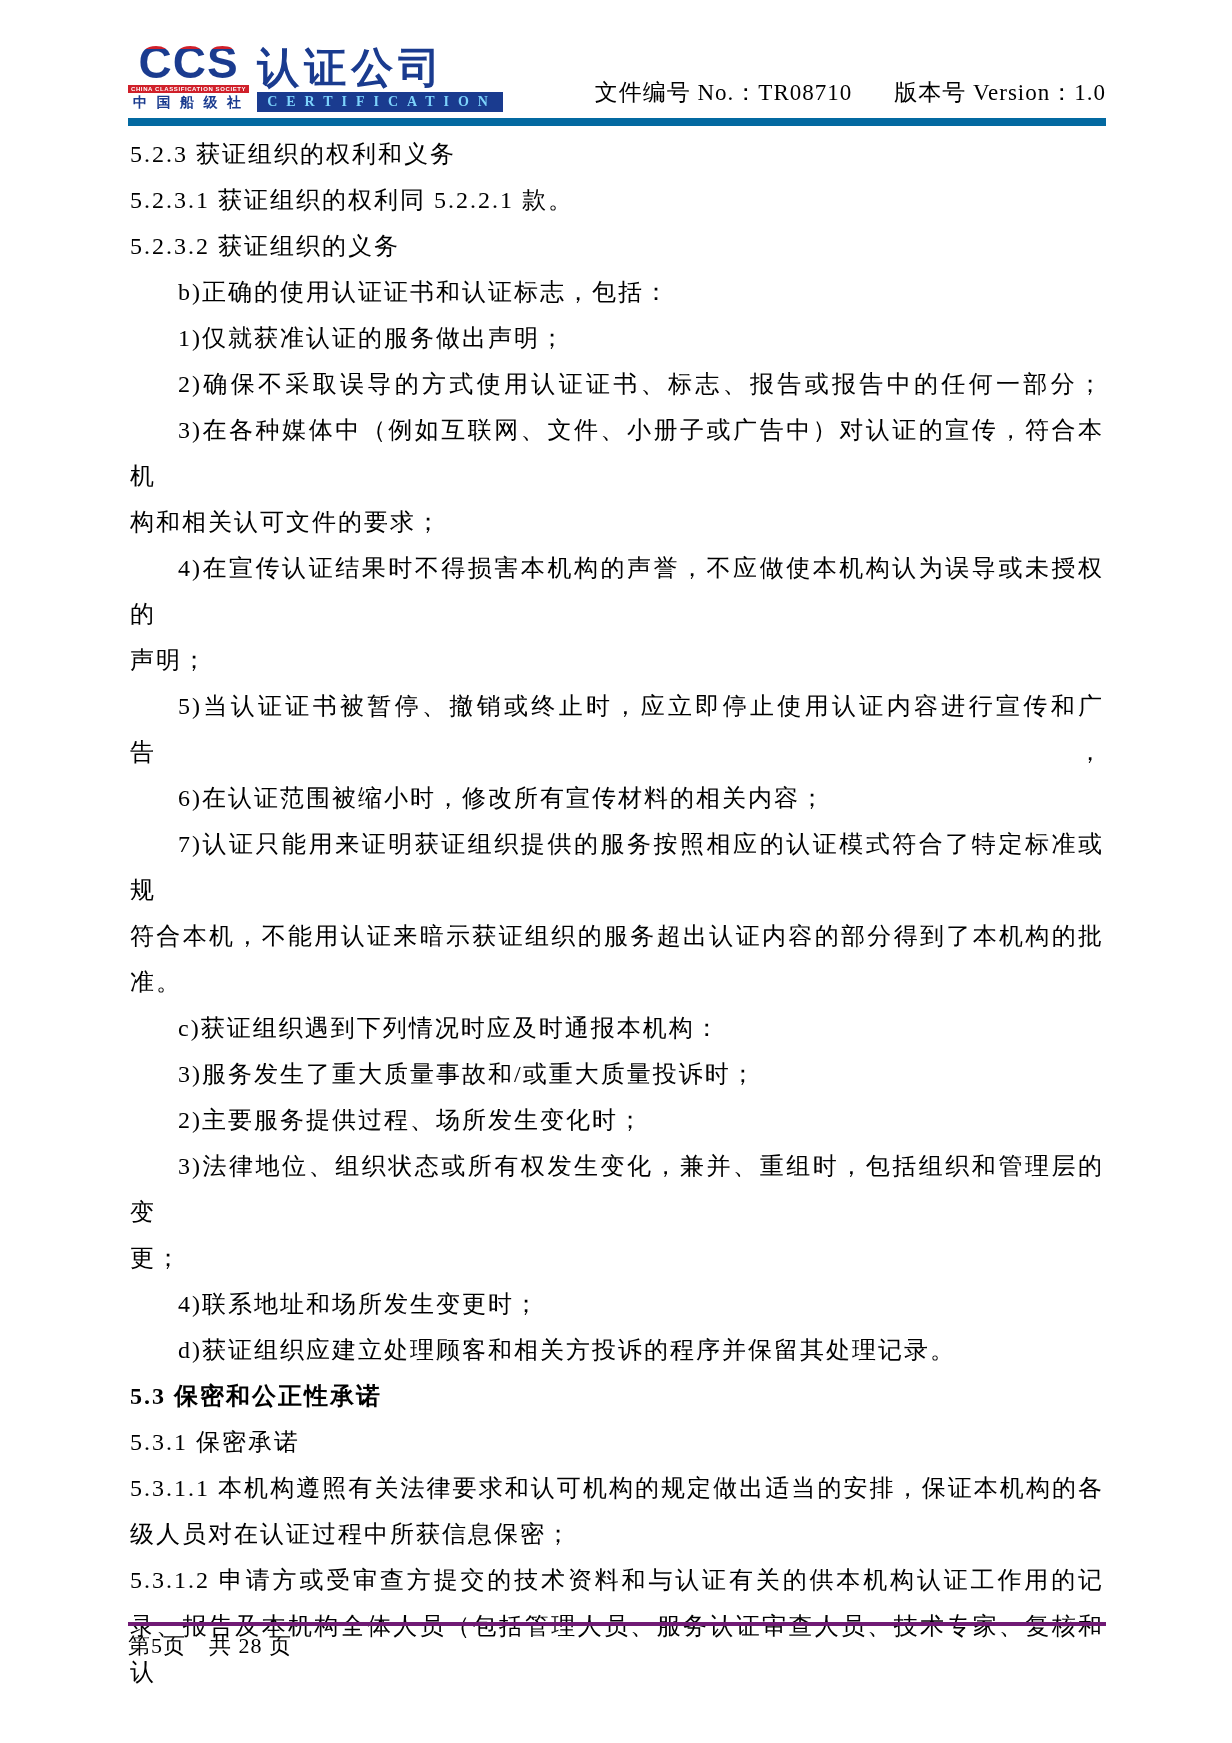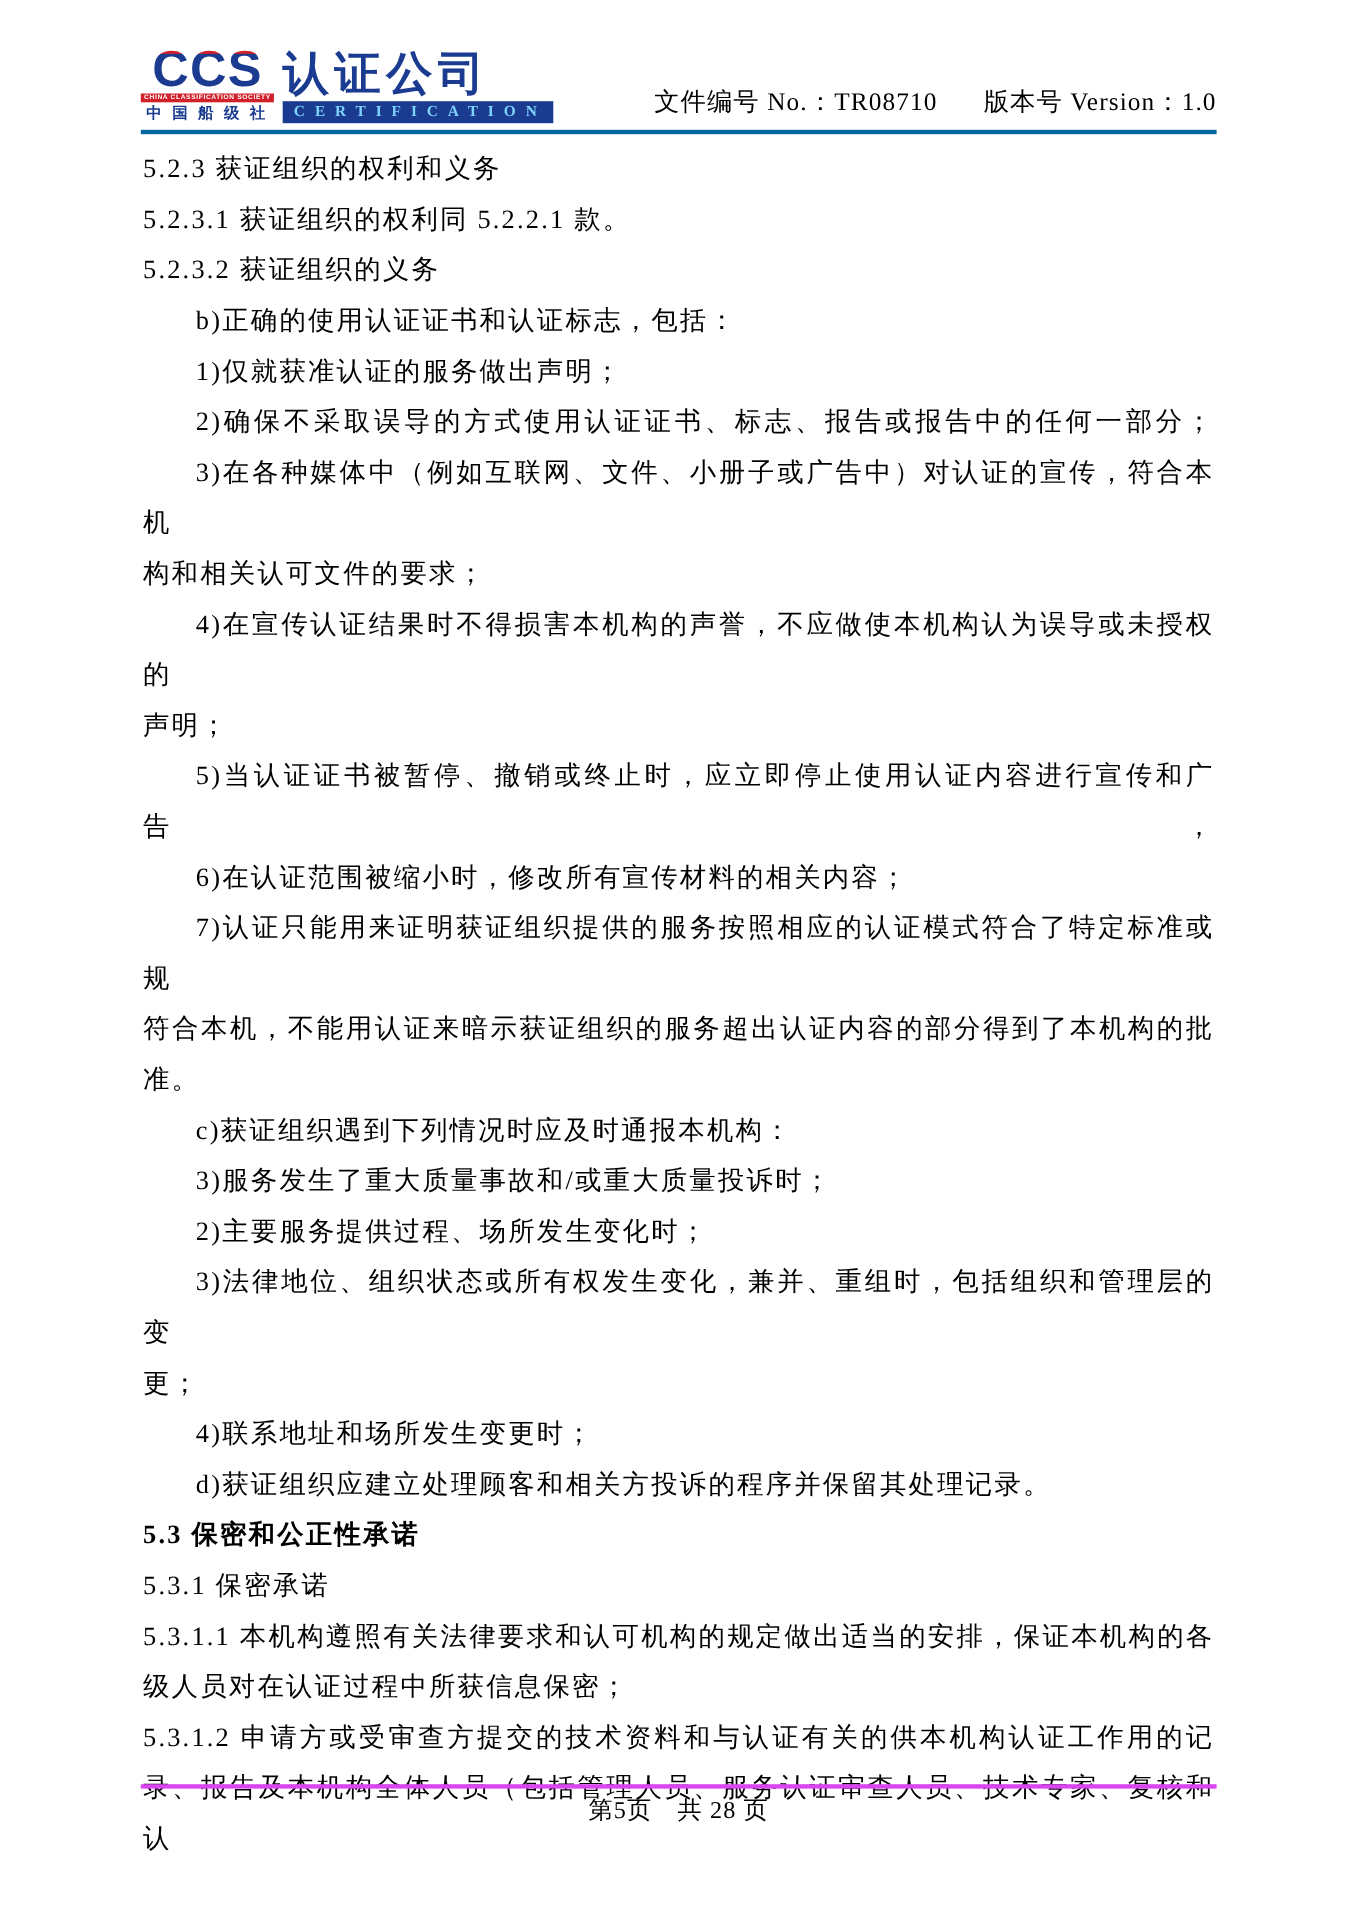--- a/index.html
+++ b/index.html
@@ -14,21 +14,21 @@
     overflow: hidden;
   }
 
   
   .header {
     position: absolute;
     left: 128px;
     right: 126px;
     top: 38px;
     height: 80px;
-    border-bottom: 4px solid #0369a1;
+    border-bottom: 8px solid #0369a1;
   }
   .logo {
     position: absolute;
     left: 0;
     bottom: 6px;
     display: flex;
     align-items: flex-end;
     gap: 8px;
   }
   .logo-left { display:flex; flex-direction:column; align-items:center; }
@@ -114,22 +114,21 @@
   }
   .line.i { text-indent: 48px; }
   .line.h { font-weight: bold; }
 
   
   .footer {
     position: absolute;
     left: 128px;
     right: 126px;
     top: 1622px;
-    border-top: 4px solid #d946ef;
-    text-align: center;
+    border-top: 4px solid #701a75;
     padding-top: 5px;
     font-size: 22px;
     letter-spacing: 1px;
   }
 </style>
 </head>
 <body>
 
 <div class="page">
 

